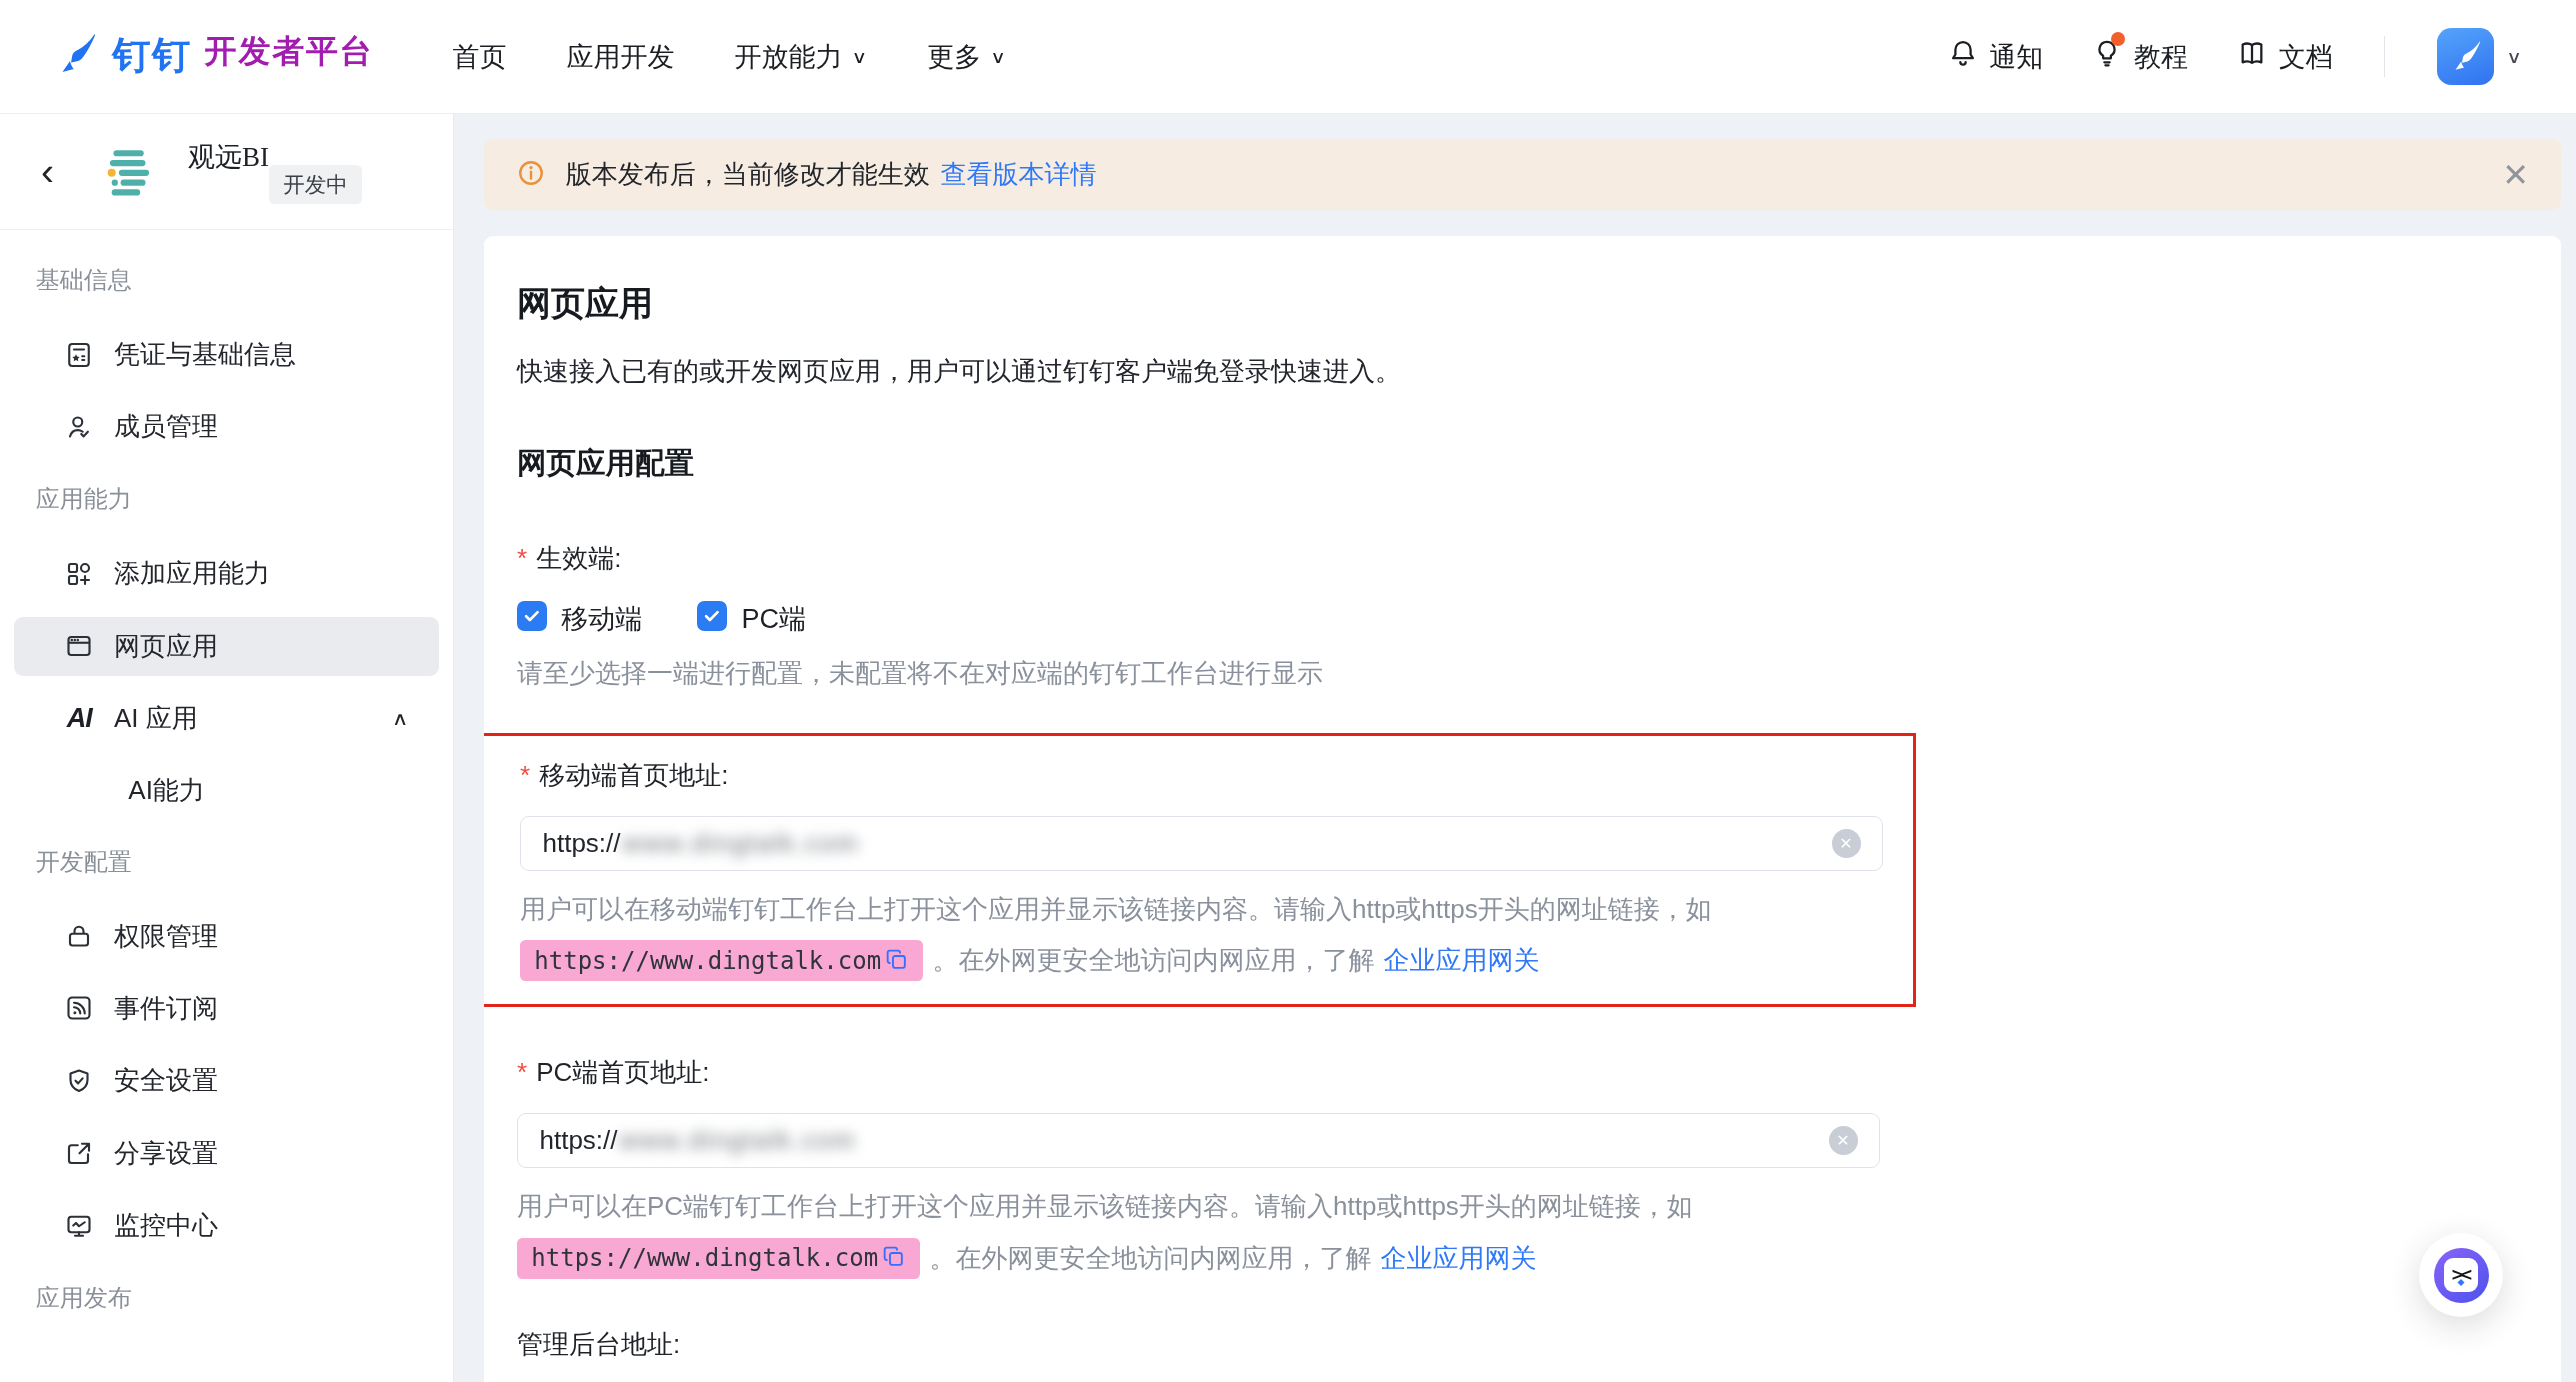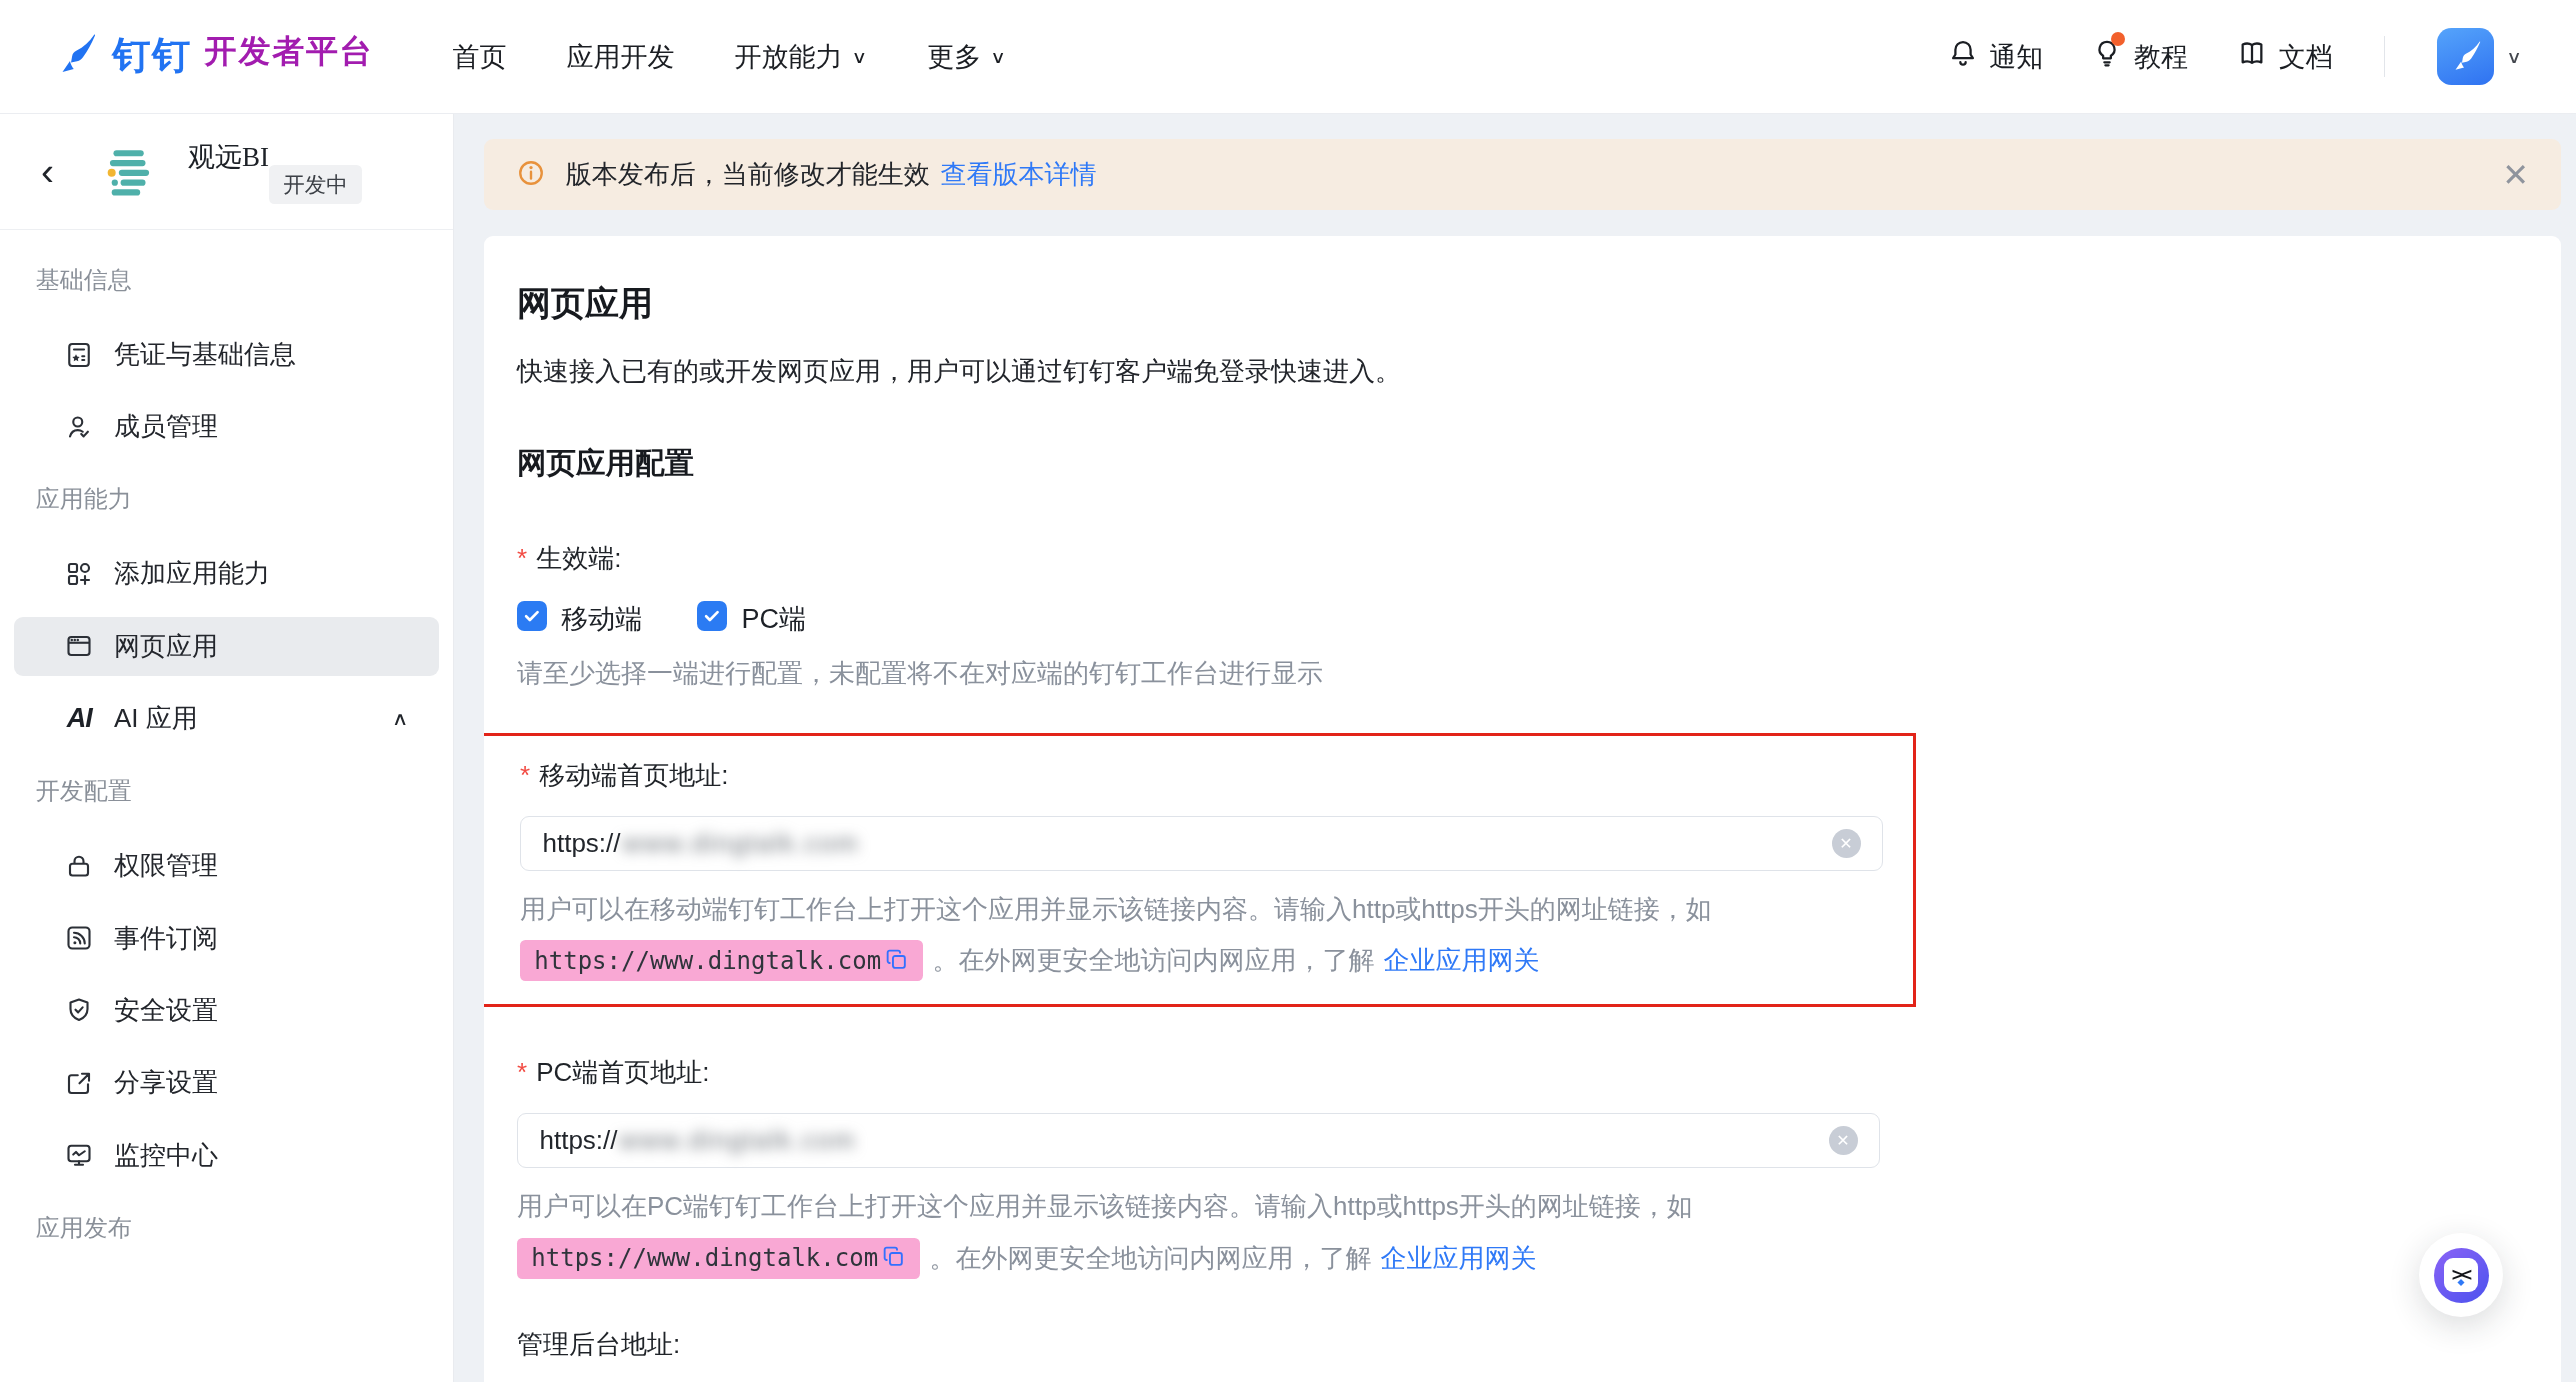--- a/index.html
+++ b/index.html
@@ -243,20 +243,23 @@
       </span>
       <span>网页应用</span>
     </div>
     <div class="side-item">
       <span class="icn">
           <span class="ai-glyph">AI</span>
         </span>
       <span>AI 应用</span>
       <span class="expand">∧</span>
     </div>
+    <div class="side-subitem">
+      <span>AI能力</span>
+    </div>
 
     <div class="side-section">开发配置</div>
 
     <div class="side-item">
       <span class="icn">
         <svg viewBox="0 0 24 24" fill="none" stroke="#2c3037" stroke-width="1.7" stroke-linejoin="round">
             <rect x="4.8" y="10.2" width="14.4" height="9.4" rx="2"></rect>
             <path d="M8.4 10.2V8.2a3.6 3.6 0 0 1 7.2 0v2"></path>
           </svg>
       </span>

